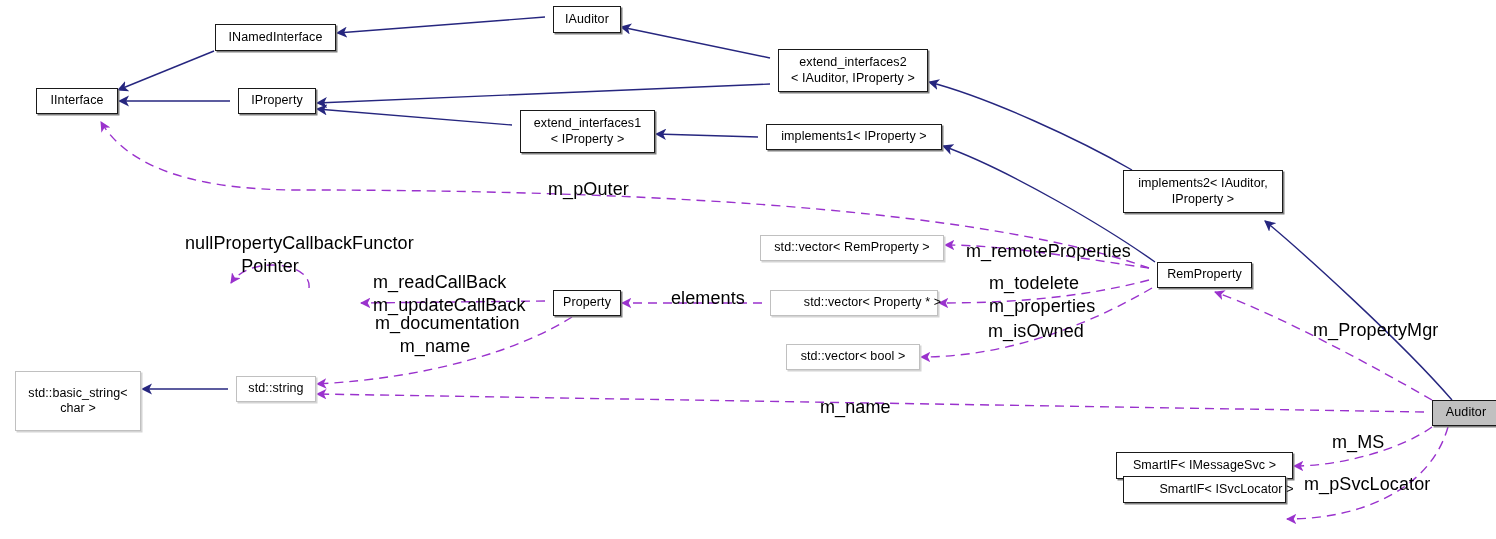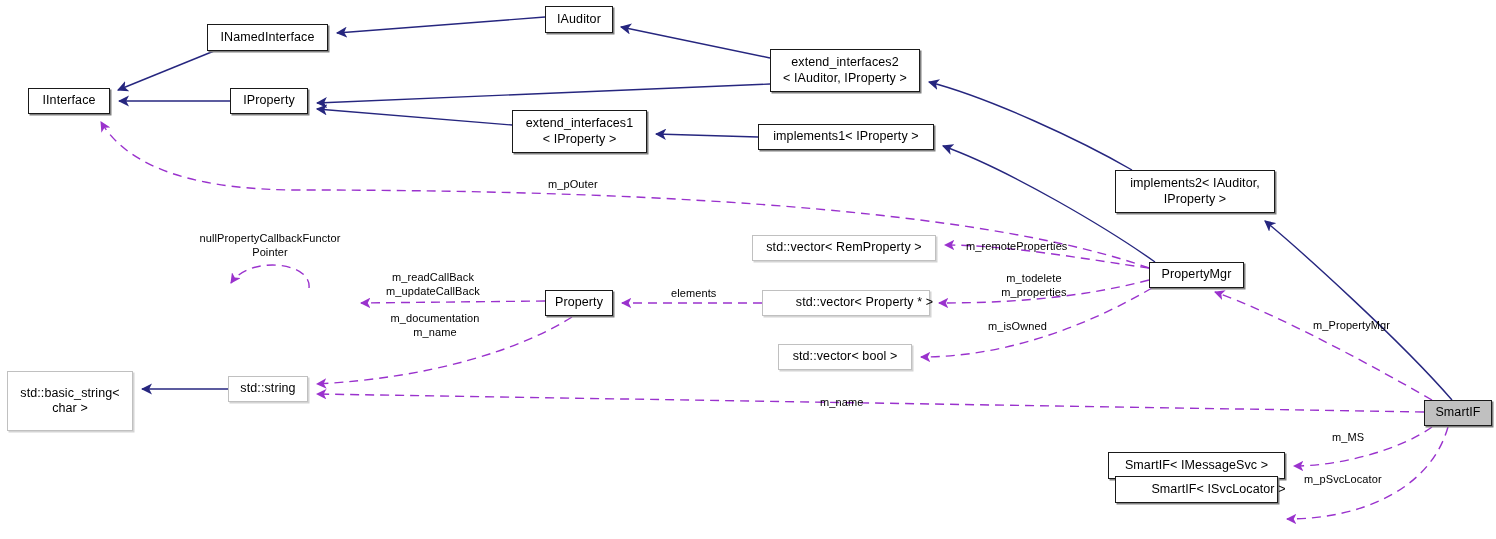--- a/index.html
+++ b/index.html
@@ -28,40 +28,41 @@
     display: flex;
     align-items: center;
     justify-content: center;
     text-align: center;
     font-size: 12.5px;
     color: #000000;
     background: #ffffff;
     line-height: 1.22;
     white-space: pre;
     letter-spacing: 0.1px;
+    margin-left: 8px;
   }
   
   .node.solid {
     border: 1px solid #1a1a1a;
     box-shadow: 1.5px 1.5px 0 0 #808080;
   }
   
   .node.light {
     border: 1px solid #c0c0c0;
     box-shadow: 1.5px 1.5px 0 0 #d4d4d4;
   }
   
   .node.focus {
     border: 1px solid #1a1a1a;
     background: #c0c0c0;
     box-shadow: 1.5px 1.5px 0 0 #808080;
   }
   .edge-label {
     position: absolute;
-    font-size: 11px;
+    font-size: 18px;
     color: #000000;
     white-space: pre;
     text-align: center;
     line-height: 1.25;
     letter-spacing: 0.1px;
   }
 </style>
 </head>
 <body>
 
@@ -163,21 +164,21 @@
   <div class="node solid" style="left:1115px; top:170px; width:160px; height:43px;">
     <span>implements2&lt; IAuditor,
 IProperty &gt;</span>
   </div>
 
   <div class="node light" style="left:752px; top:235px; width:184px; height:26px;">
     <span>std::vector&lt; RemProperty &gt;</span>
   </div>
 
   <div class="node solid" style="left:1149px; top:262px; width:95px; height:26px;">
-    <span>PropertyMgr</span>
+    <span>RemProperty</span>
   </div>
 
 
   <div class="node solid" style="left:545px; top:290px; width:68px; height:26px;">
     <span>Property</span>
   </div>
 
   <div class="node light" style="left:762px; top:290px; width:168px; height:26px;padding-left:37px;">
     <span>std::vector&lt; Property * &gt;</span>
   </div>
@@ -189,21 +190,21 @@
   <div class="node light" style="left:7px; top:371px; width:126px; height:60px;">
     <span>std::basic_string&lt;
 char &gt;</span>
   </div>
 
   <div class="node light" style="left:228px; top:376px; width:80px; height:26px;">
     <span>std::string</span>
   </div>
 
   <div class="node focus" style="left:1424px; top:400px; width:68px; height:26px;">
-    <span>SmartIF</span>
+    <span>Auditor</span>
   </div>
 
   <div class="node solid" style="left:1108px; top:452px; width:177px; height:27px;">
     <span>SmartIF&lt; IMessageSvc &gt;</span>
   </div>
 
   <div class="node solid" style="left:1115px; top:476px; width:163px; height:27px;padding-left:44px;">
     <span>SmartIF&lt; ISvcLocator &gt;</span>
   </div>
 

